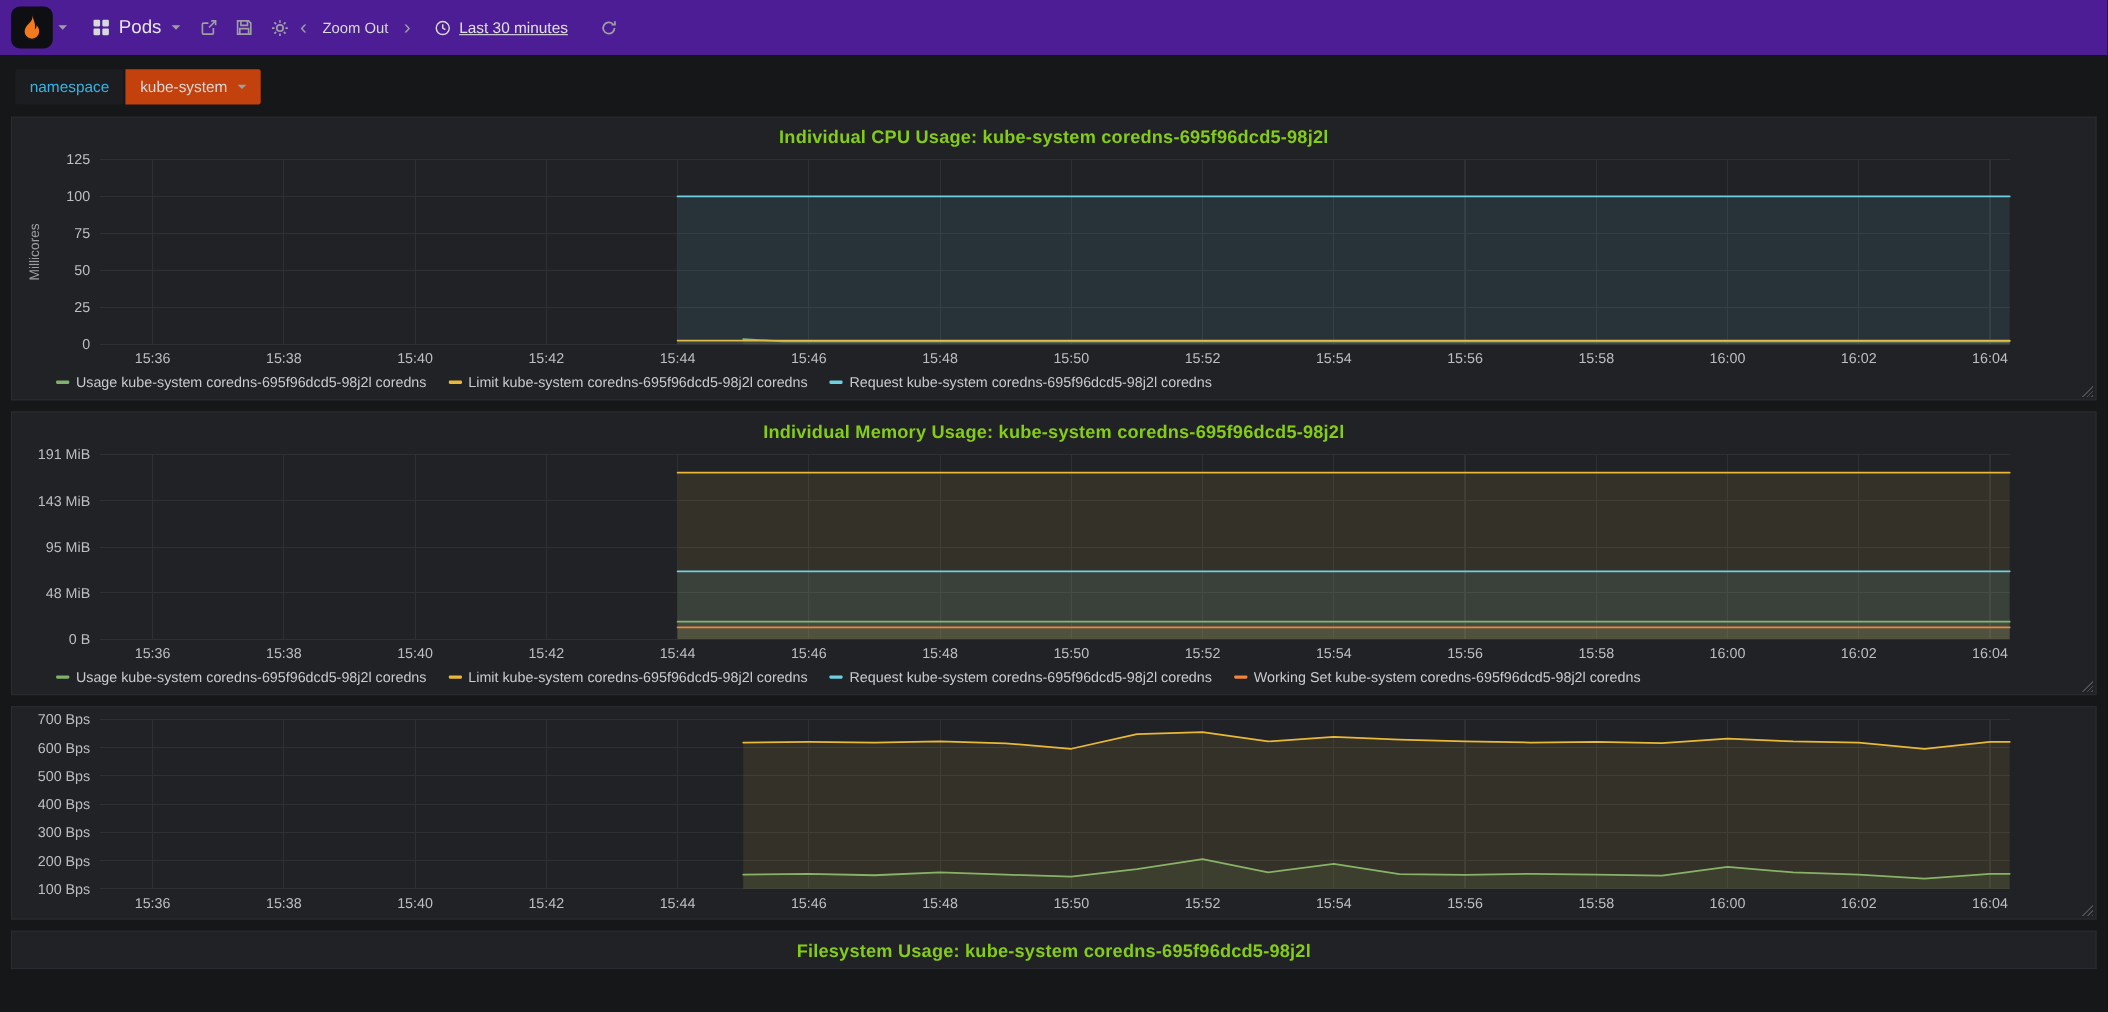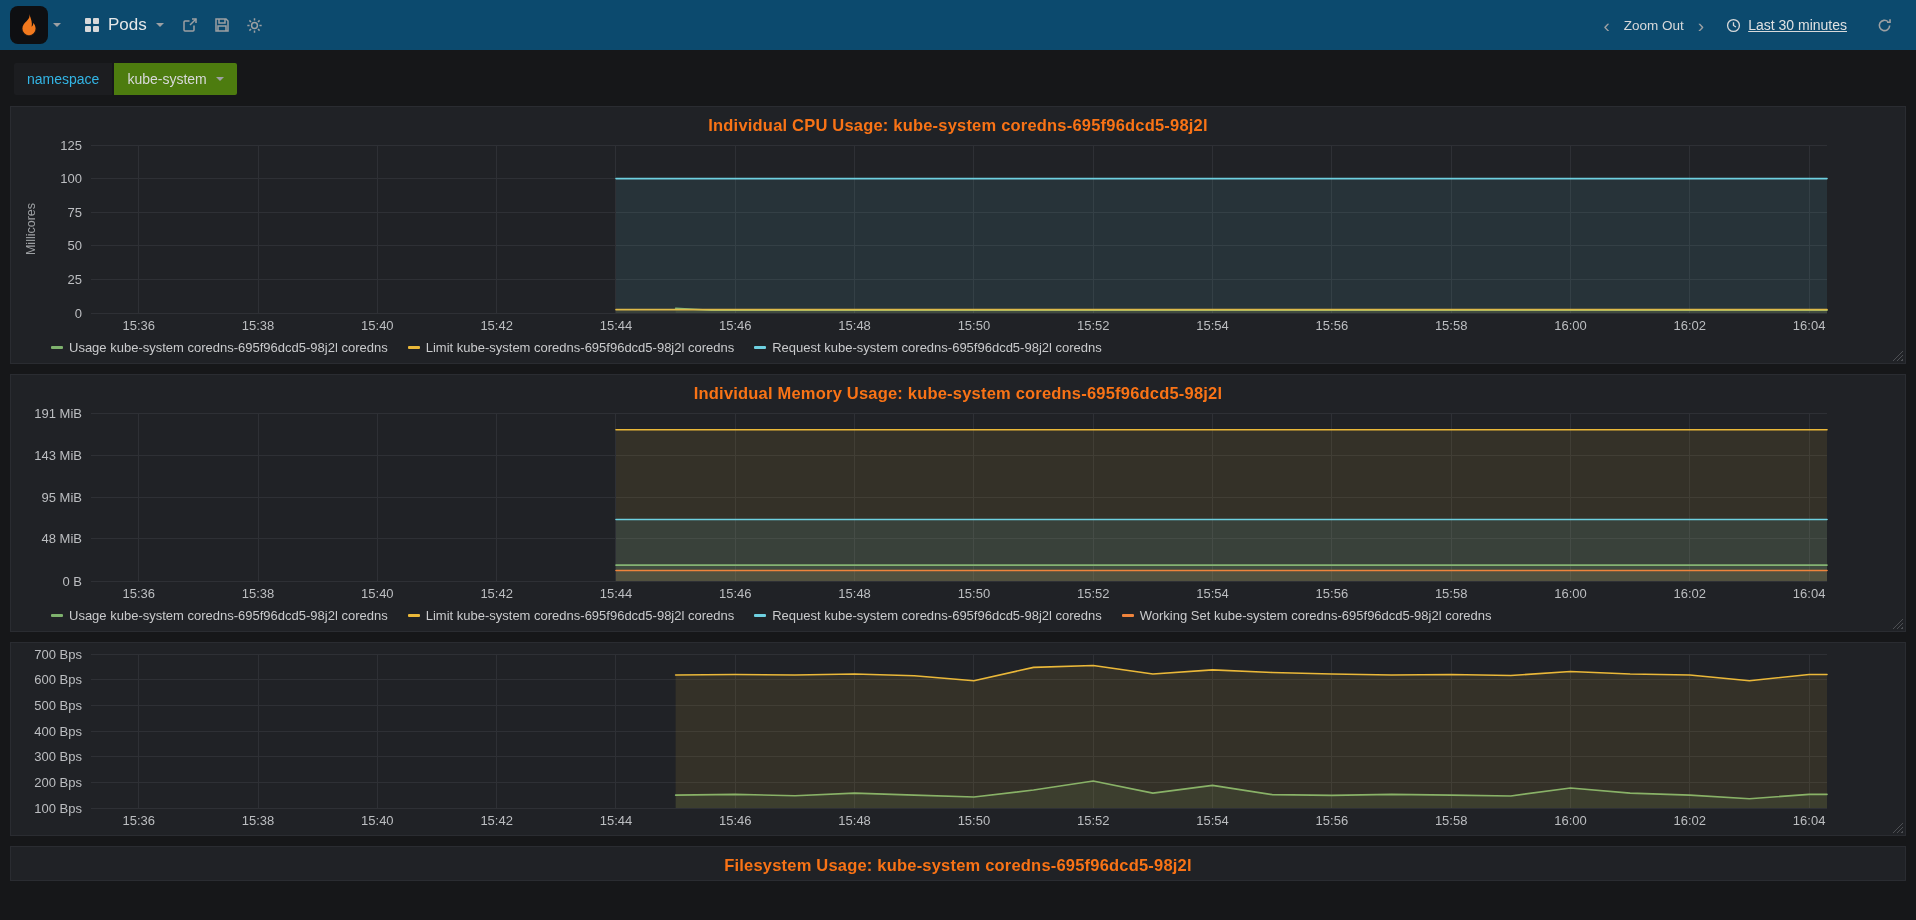--- a/index.html
+++ b/index.html
@@ -3,45 +3,45 @@
 <meta charset="utf-8">
 <style>
   * { box-sizing: border-box; }
   html,body { margin:0; padding:0; }
   body {
     width:1916px; height:920px; overflow:hidden;
     background:#161719; color:#d8d9da;
     font-family:"Liberation Sans", sans-serif;
   }
   
-  .navbar { height:50px; display:flex; align-items:center; justify-content:space-between; padding:0 16px 0 10px; background:#0c4a6e; }
+  .navbar { height:50px; display:flex; align-items:center; padding:0 16px 0 10px; background:#4c1d95; }
   .nav-left { display:flex; align-items:center; }
   .logo-box { width:38px; height:38px; border-radius:8px; background:#0e0f12; display:flex; align-items:center; justify-content:center; cursor:pointer; }
   .caret { width:0; height:0; border-left:4px solid transparent; border-right:4px solid transparent; border-top:4px solid #9da0a3; display:inline-block; }
   .org-caret { margin:0 14px 0 5px; }
   .dash-picker { display:flex; align-items:center; gap:9px; padding:6px 10px; cursor:pointer; }
   .dash-title { font-size:17px; color:#e6e7e8; }
   .grid-icon { display:grid; grid-template-columns:6px 6px; grid-template-rows:6px 6px; gap:2px; }
   .grid-icon i { background:#d8d9da; border-radius:1px; }
   .icon-btn { background:none; border:none; padding:5px 8px; cursor:pointer; display:flex; align-items:center; }
   .nav-right { display:flex; align-items:center; gap:12px; font-size:14px; }
   .chev { font-size:19px; line-height:1; color:#9da0a3; cursor:pointer; padding:0 2px; user-select:none; }
   .zoom-out { color:#d8d9da; font-size:13.5px; cursor:pointer; }
   .timepicker { display:flex; align-items:center; gap:7px; cursor:pointer; margin-left:8px;text-decoration:underline; }
   .timepicker span { font-size:14px; color:#e0e1e2; }
   .refresh-btn { margin-left:10px; }
   
   .submenu { display:flex; align-items:center; gap:16px; padding:13px 14px 11px; }
   .var-group { display:flex; gap:2px; }
   .var-label { background:#1c1d20; color:#33b5e5; font-size:14px; padding:8px 13px; border-radius:2px 0 0 2px; cursor:pointer; }
-  .var-value { background:#4d7c0f; color:#d8d9da; font-size:14px; padding:8px 13px; border-radius:0 2px 2px 0; display:flex; align-items:center; gap:9px; cursor:pointer; }
+  .var-value { background:#c2410c; color:#d8d9da; font-size:14px; padding:8px 13px; border-radius:0 2px 2px 0; display:flex; align-items:center; gap:9px; cursor:pointer; }
   
   .dash { padding:0 10px; position:relative; }
   .panel { position:relative; background:#202226; border:1px solid #2a2c31; margin-bottom:10px; padding:3px 10px 3px; }
-  .panel-title { text-align:center; font-weight:bold; font-size:16.5px; color:#f97316; padding:6px 0 2px; cursor:pointer; letter-spacing:.2px; }
+  .panel-title { text-align:center; font-weight:bold; font-size:16.5px; color:#84cc16; padding:6px 0 2px; cursor:pointer; letter-spacing:.2px; }
   .chart { width:100%; position:relative; }
   .c1 { height:200px; } .c2 { height:200px; } .c3 { height:186px; }
   svg text { font-family:"Liberation Sans", sans-serif; }
   .legend { display:flex; flex-wrap:wrap; gap:2px 20px; padding:3px 0 5px 30px; font-size:13px; color:#c9cacc; }
   .legend-item { display:inline-flex; align-items:center; gap:6px; cursor:pointer; }
   .legend-swatch { width:12px; height:3px; border-radius:1px; display:inline-block; }
   .resize-handle { position:absolute; right:2px; bottom:2px; width:11px; height:11px; cursor:nwse-resize;
     background:repeating-linear-gradient(135deg, transparent 0 2px, #4d4f53 2px 3px);
     clip-path:polygon(100% 0, 100% 100%, 0 100%); }
   .panel-partial { margin-bottom:0; }

